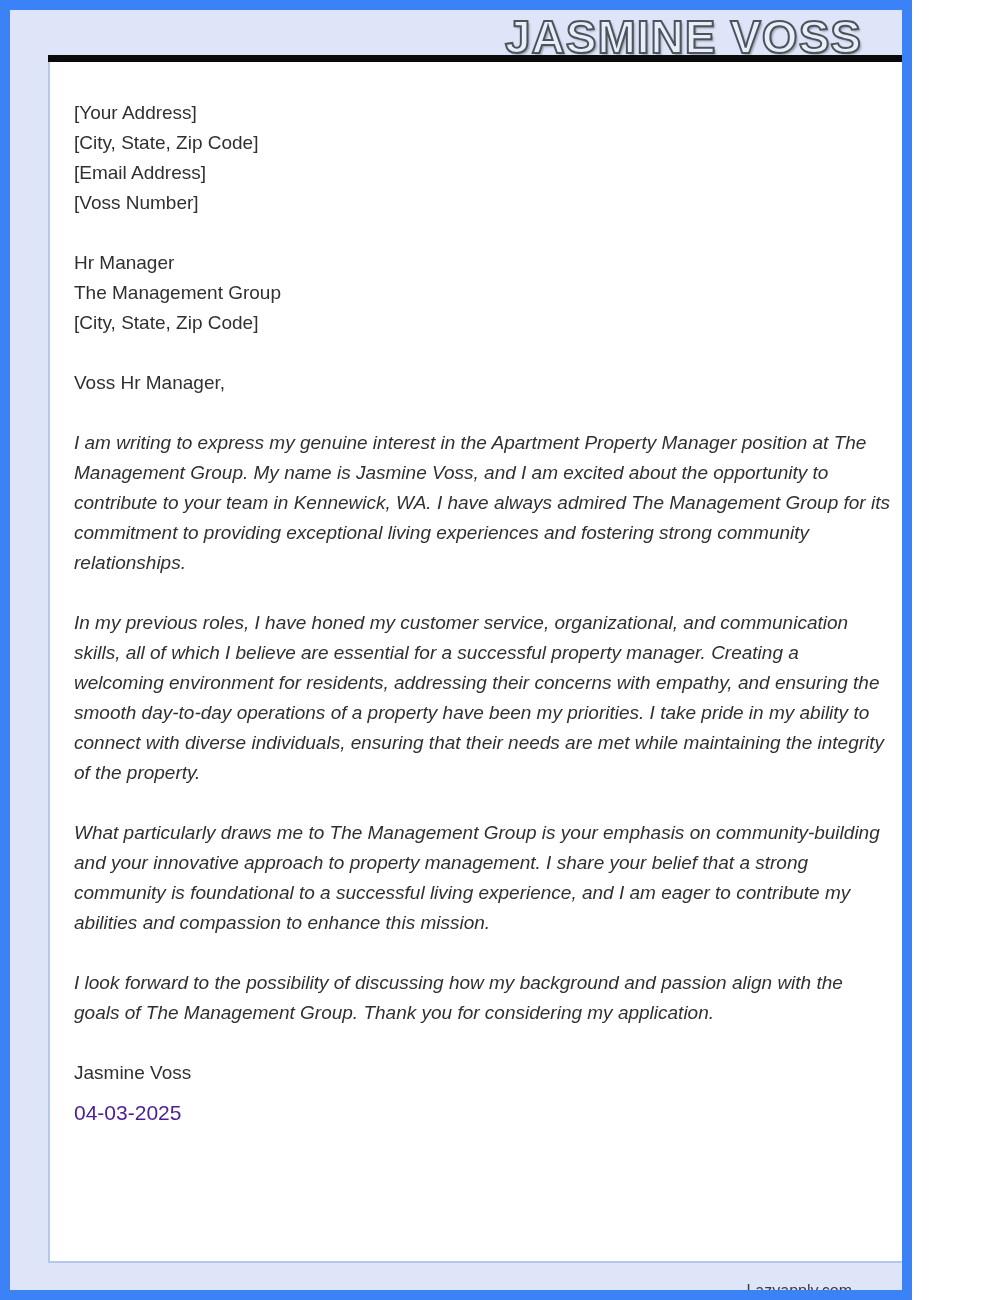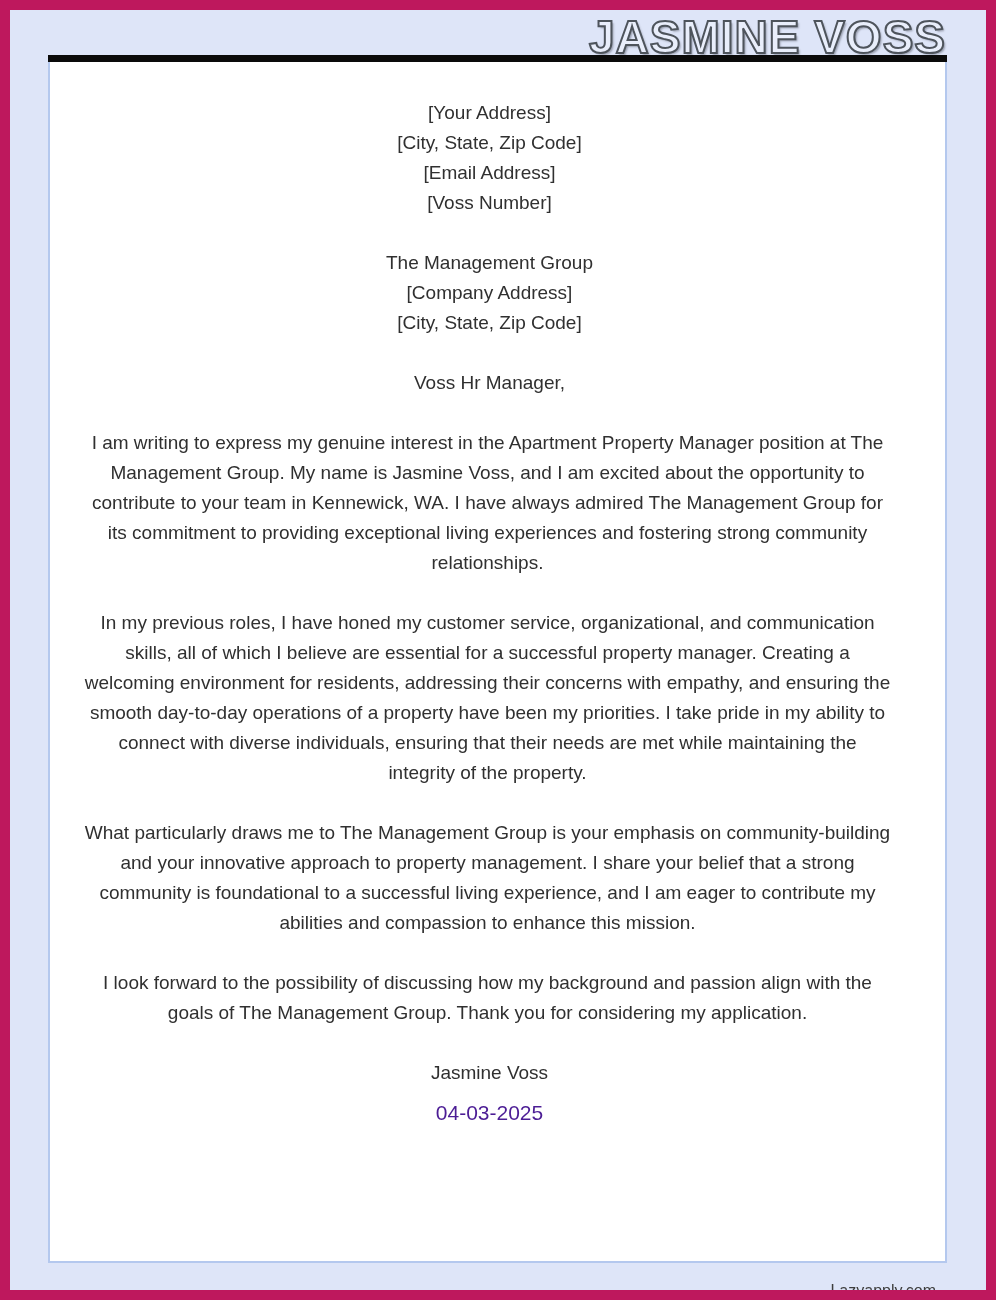--- a/index.html
+++ b/index.html
@@ -3,27 +3,26 @@
 <meta charset="utf-8">
 <style>
   html, body {
     margin: 0;
     padding: 0;
     background: #ffffff;
     font-family: "Liberation Sans", sans-serif;
   }
   .frame {
     position: relative;
-    width: 996px;
+    width: 912px;
     height: 1300px;
     box-sizing: border-box;
-    border: 10px solid #be185d;
+    border: 10px solid #3b82f6;
     background: #dee5f8;
     overflow: hidden;
-    text-align: center;
   }
   .header-title {
     position: absolute;
     top: 0px;
     right: 40px;
     font-size: 46px;
     font-weight: 700;
     letter-spacing: 1px;
     color: #e9eefb;
     -webkit-text-stroke: 2px #4e545c;
@@ -41,35 +40,36 @@
   .page {
     position: absolute;
     left: 38px;
     top: 52px;
     width: 899px;
     height: 1201px;
     box-sizing: border-box;
     background: #ffffff;
     border: 2px solid #b4c8ee;
     border-top: none;
-    padding: 36px 50px 0 34px;
+    padding: 36px 50px 0 24px;
   }
   .letter {
     color: #303030;
     font-size: 19px;
     line-height: 30px;
   }
   .block {
     margin: 0 0 30px 0;
   }
   .block div {
     white-space: nowrap;
   }
   .letter p {
     margin: 0 4px 30px 0;
+    font-style: italic;
   }
   .date-line {
     margin-top: 10px;
     color: #4c1d95;
     font-size: 21px;
   }
   .watermark {
     position: absolute;
     top: 1272px;
     right: 50px;
@@ -90,22 +90,22 @@
     <div class="letter">
 
       <div class="block">
         <div>[Your Address]</div>
         <div>[City, State, Zip Code]</div>
         <div>[Email Address]</div>
         <div>[Voss Number]</div>
       </div>
 
       <div class="block">
+        <div>Hr Manager</div>
         <div>The Management Group</div>
-        <div>[Company Address]</div>
         <div>[City, State, Zip Code]</div>
       </div>
 
       <div class="block">
         <div>Voss Hr Manager,</div>
       </div>
 
       <p>I am writing to express my genuine interest in the Apartment Property Manager position at The Management Group. My name is Jasmine Voss, and I am excited about the opportunity to contribute to your team in Kennewick, WA. I have always admired The Management Group for its commitment to providing exceptional living experiences and fostering strong community relationships.</p>
       <p>In my previous roles, I have honed my customer service, organizational, and communication skills, all of which I believe are essential for a successful property manager. Creating a welcoming environment for residents, addressing their concerns with empathy, and ensuring the smooth day-to-day operations of a property have been my priorities. I take pride in my ability to connect with diverse individuals, ensuring that their needs are met while maintaining the integrity of the property.</p>
       <p>What particularly draws me to The Management Group is your emphasis on community-building and your innovative approach to property management. I share your belief that a strong community is foundational to a successful living experience, and I am eager to contribute my abilities and compassion to enhance this mission.</p>

